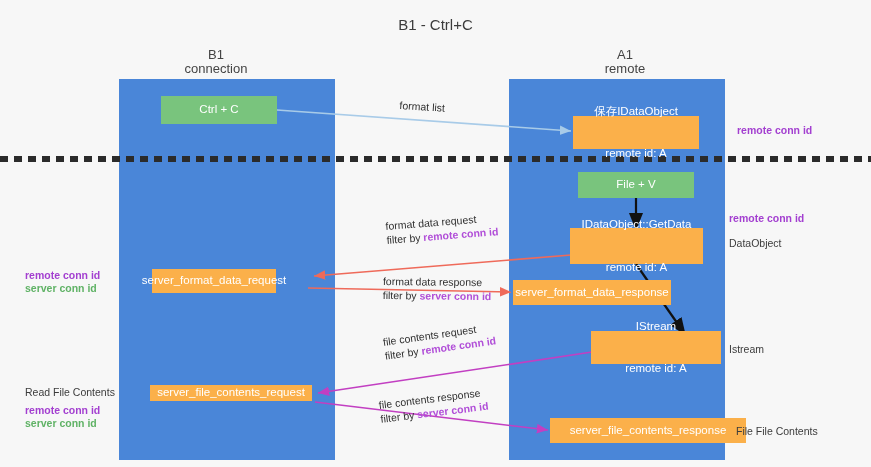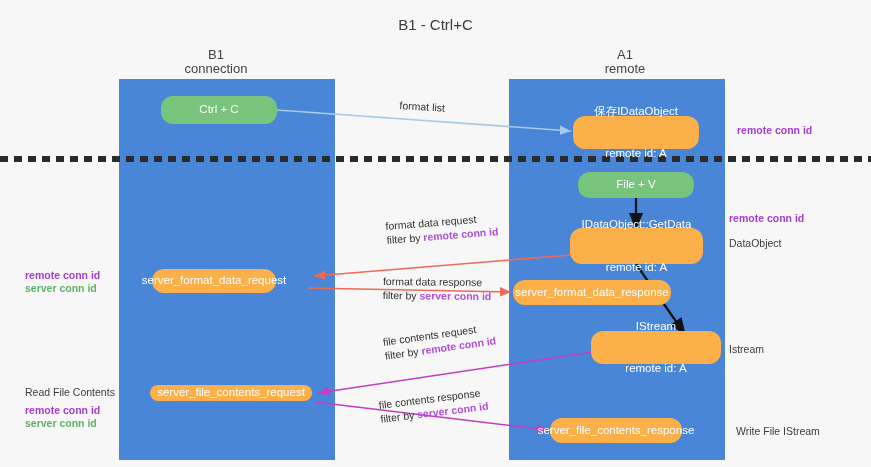--- a/index.html
+++ b/index.html
@@ -11,21 +11,21 @@
     overflow:hidden;
     position:relative;
   }
   #stage{position:absolute;inset:0;width:871px;height:467px;}
 
   
   .lane{position:absolute;background:#4a86d8;}
   .svg-layer{position:absolute;left:0;top:0;width:871px;height:467px;overflow:visible;pointer-events:none;}
   .node{position:absolute;box-sizing:border-box;display:flex;flex-direction:column;
         align-items:center;justify-content:center;color:#ffffff;
-        font-size:11.5px;line-height:13.5px;text-align:center;border-radius:12px;}
+        font-size:11.5px;line-height:13.5px;text-align:center;}
   .node.green{background:#79c47d;}
   .node.orange{background:#fbb04a;gap:29px;}
   .node .l2{font-size:11.5px;}
 
   .txt{position:absolute;white-space:nowrap;}
   .title{position:absolute;width:871px;text-align:center;font-size:15px;line-height:19px;color:#3c3c3c;}
   .colhead{position:absolute;text-align:center;font-size:13px;line-height:14px;color:#444;}
 
   .lbl{font-size:10.5px;line-height:14px;color:#2f2f2f;}
   .purple{color:#b14fd8;font-weight:bold;}
@@ -120,21 +120,21 @@
 
   <div class="node orange" style="left:591px;top:331px;width:130px;height:33px;">
     <span>IStream</span>
     <span class="l2">remote id: A</span>
   </div>
 
   <div class="node orange" style="left:150px;top:385px;width:162px;height:16px;">
     <span>server_file_contents_request</span>
   </div>
 
-  <div class="node orange" style="left:550px;top:418px;width:132px;height:25px;">
+  <div class="node orange" style="left:550px;top:418px;width:196px;height:25px;">
     <span>server_file_contents_response</span>
   </div>
 
   <div class="rot-wrap" style="left:400px;top:98px;transform:rotate(3.5deg);">
     <div class="lbl">format list</div>
   </div>
 
   <div class="rot-wrap" style="left:385px;top:219px;transform:rotate(-4.5deg);">
     <div class="lbl">format data request</div>
     <div class="lbl">
@@ -160,21 +160,21 @@
     <div class="lbl">file contents response</div>
     <div class="lbl">
       <span>filter by </span><span class="purple">server conn id</span>
     </div>
   </div>
 
   <div class="txt side purple-l" style="left:737px;top:123px;">remote conn id</div>
   <div class="txt side purple-l" style="left:729px;top:211px;">remote conn id</div>
   <div class="txt side" style="left:729px;top:236px;">DataObject</div>
   <div class="txt side" style="left:729px;top:342px;">Istream</div>
-  <div class="txt side" style="left:736px;top:424px;">Write File IStream</div>
+  <div class="txt side" style="left:736px;top:424px;">File File Contents</div>
 
   <div class="txt side purple-l" style="left:25px;top:268px;">remote conn id</div>
   <div class="txt side green-t" style="left:25px;top:281px;">server conn id</div>
 
   <div class="txt side" style="left:25px;top:385px;">Read File Contents</div>
   <div class="txt side purple-l" style="left:25px;top:403px;">remote conn id</div>
   <div class="txt side green-t" style="left:25px;top:416px;">server conn id</div>
 
 </div>
 

